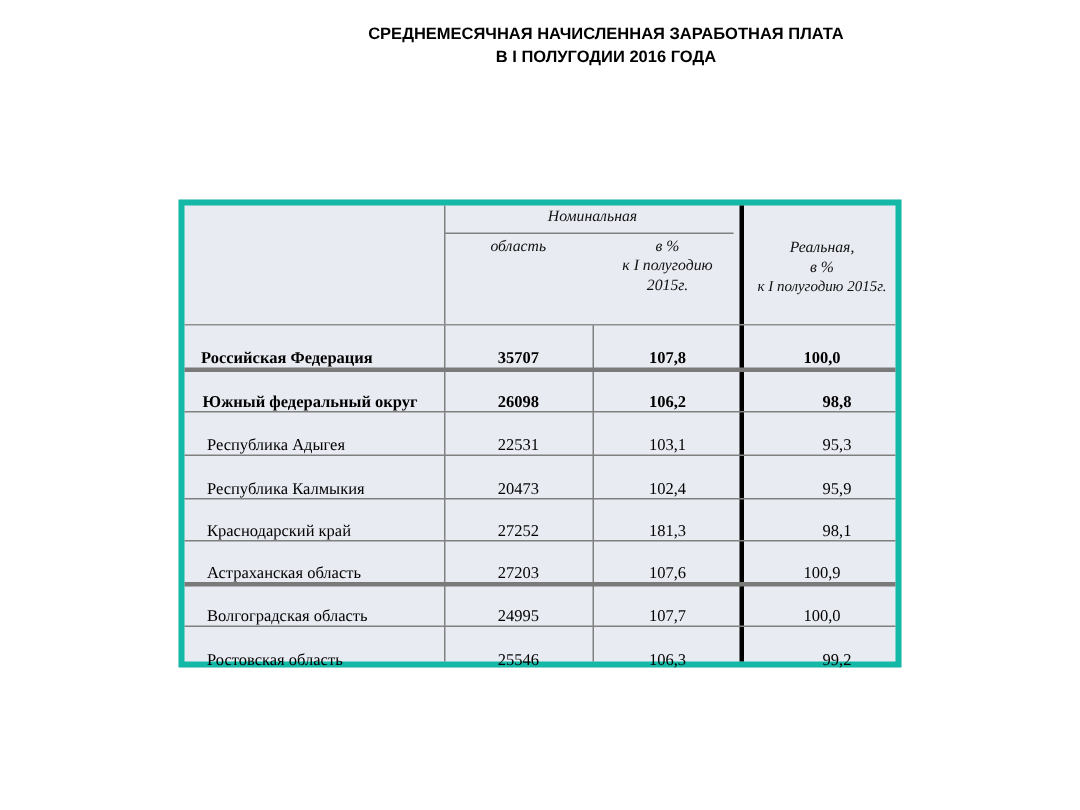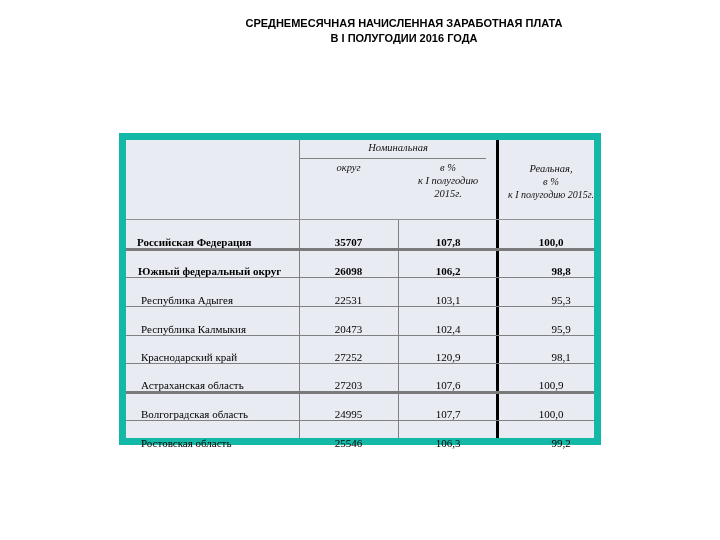--- a/index.html
+++ b/index.html
@@ -11,21 +11,21 @@
     position: absolute; left: 0; top: 16px; width: 720px; text-align: center;
     font-family: "Liberation Sans", sans-serif; font-weight: bold; font-size: 11px; line-height: 15px;
     letter-spacing: 0px;
     padding-left: 44px;
   }
   .title div { white-space: nowrap; }
   .title .l1 { padding-left: 0; }
   .tbl {
     position: absolute; left: 119px; top: 133px; width: 482px; height: 312px;
     background: #e9ebf2; box-sizing: border-box;
-    border: 7px solid #14b8a6;
+    border: 4px solid #14b8a6;
   }
   .cell {
     position: absolute; box-sizing: border-box;
     font-family: "Liberation Serif", serif; font-size: 11px;
   }
   .vline { position: absolute; top: 0; bottom: 0; width: 1px; background: #808080; }
   .vline.thick { width: 3px; background: #000; }
   .hline { position: absolute; left: 0; right: 0; height: 1px; background: #808080; }
   .hline.thick { height: 3px; background: #7a7a7a; }
   .hdr { font-style: italic; text-align: center; font-size: 10.5px; line-height: 13px; color:#111; }
@@ -53,21 +53,21 @@
   <div class="hline" style="top:79px; background:#909090;"></div>
   <div class="hline thick" style="top:108px;"></div>
   <div class="hline" style="top:137px;"></div>
   <div class="hline" style="top:166px;"></div>
   <div class="hline" style="top:195px;"></div>
   <div class="hline" style="top:223px;"></div>
   <div class="hline thick" style="top:251px;"></div>
   <div class="hline" style="top:280px;"></div>
 
   <div class="cell hdr" style="left:173px; width:198px; top:1px;">Номинальная</div>
-  <div class="cell hdr" style="left:173px; width:99px; top:21px;">округ</div>
+  <div class="cell hdr" style="left:173px; width:99px; top:21px;">область</div>
   <div class="cell hdr" style="left:273px; width:98px; top:21px;">
     <div>в %</div>
     <div>к I полугодию</div>
     <div>2015г.</div>
   </div>
   <div class="cell hdr" style="left:373px; width:104px; top:22px;">
     <div>Реальная,</div>
     <div>в %</div>
     <div style="font-size:10px; white-space:nowrap;">к I полугодию 2015г.</div>
   </div>
@@ -92,21 +92,21 @@
   </div>
   <div>
     <div class="cell row-label ind2" style="top:183px;">Республика Калмыкия</div>
     <div class="cell num" style="left:173px; width:99px; top:183px;">20473</div>
     <div class="cell num" style="left:273px; width:98px; top:183px;">102,4</div>
     <div class="cell num" style="left:383px; width:104px; top:183px;">95,9</div>
   </div>
   <div>
     <div class="cell row-label ind2" style="top:211px;">Краснодарский край</div>
     <div class="cell num" style="left:173px; width:99px; top:211px;">27252</div>
-    <div class="cell num" style="left:273px; width:98px; top:211px;">120,9</div>
+    <div class="cell num" style="left:273px; width:98px; top:211px;">181,3</div>
     <div class="cell num" style="left:383px; width:104px; top:211px;">98,1</div>
   </div>
   <div>
     <div class="cell row-label ind2" style="top:239px;">Астраханская область</div>
     <div class="cell num" style="left:173px; width:99px; top:239px;">27203</div>
     <div class="cell num" style="left:273px; width:98px; top:239px;">107,6</div>
     <div class="cell num" style="left:373px; width:104px; top:239px;">100,9</div>
   </div>
   <div>
     <div class="cell row-label ind2" style="top:268px;">Волгоградская область</div>

